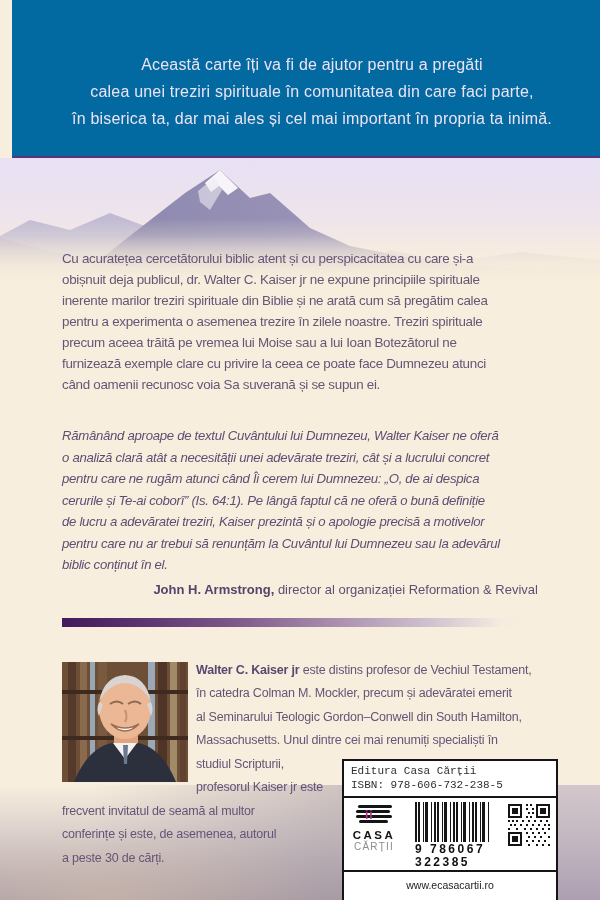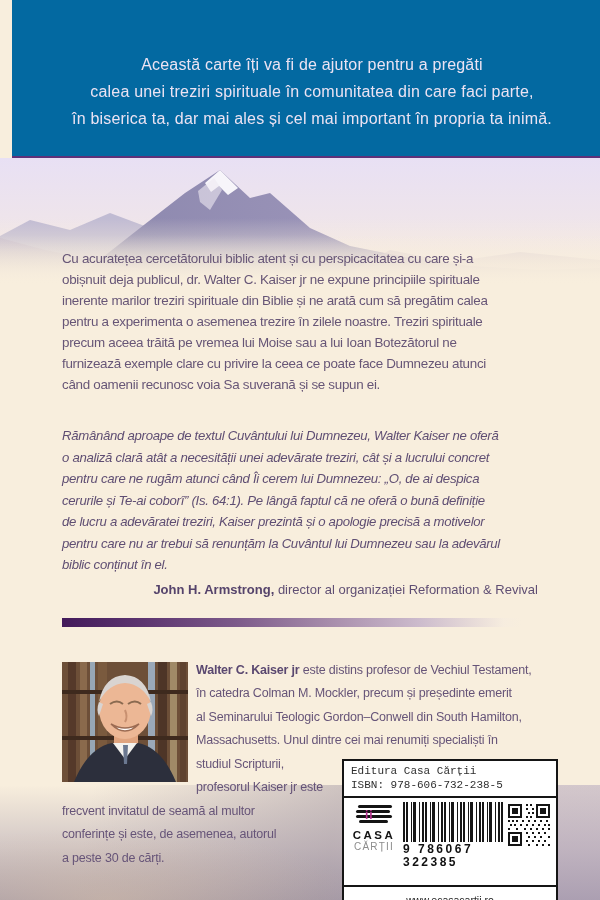--- a/index.html
+++ b/index.html
@@ -50,21 +50,21 @@
   .bio b{color:#5a4870;}
   .photo{float:left;width:126px;height:120px;margin:3px 8px 2px 0;display:block;}
   
   .pubbox{
     float:right;display:block;width:216px;margin:6px 0 0 6px;
     background:#ffffff;border:2px solid #151515;box-sizing:border-box;
     white-space:normal;letter-spacing:0;color:#2e2e2e;
   }
   .pub-head{display:block;padding:3px 7px 4px;border-bottom:2px solid #151515;font-family:Liberation Mono, monospace;}
   .pub-line{display:block;font-size:11px;line-height:14px;color:#2e2e2e;}
-  .pub-mid{display:flex;align-items:flex-start;padding:4px 4px 16px;gap:3px;}
+  .pub-mid{display:flex;align-items:flex-start;padding:4px 4px 1px;gap:15px;}
   .logo{width:52px;display:flex;flex-direction:column;align-items:center;}
   .logo-icon{position:relative;display:block;width:36px;height:22px;margin-top:2px;}
   .logo-icon i{position:absolute;display:block;height:3px;background:#141414;border-radius:3px;}
   .logo-icon .b1{left:2px;right:0;top:1px;}
   .logo-icon .b2{left:0;right:2px;top:6px;}
   .logo-icon .b3{left:0;right:0;top:11px;}
   .logo-icon .b4{left:3px;right:4px;top:16px;}
   .logo-icon .ii{position:absolute;left:9px;top:3px;height:auto;background:none;border-radius:0;
     color:#b5338f;font-style:normal;font-weight:bold;font-size:12px;line-height:16px;letter-spacing:1px;}
   .logo-title{font-size:11.5px;font-weight:bold;letter-spacing:2.5px;color:#141414;line-height:12px;margin-top:3px;display:block;}
@@ -160,21 +160,21 @@
           <path d="M37 40 Q34 48 37 54 L41 42 Z" fill="#d9d4d1"></path>
           <path d="M89 40 Q92 48 89 54 L85 42 Z" fill="#d9d4d1"></path>
           <path d="M48 42 q7 -5 13 0" stroke="#8a6a50" stroke-width="2" fill="none"></path>
           <path d="M66 42 q7 -5 13 0" stroke="#8a6a50" stroke-width="2" fill="none"></path>
           <path d="M63 48 q3 7 0 12" stroke="#c89070" stroke-width="2" fill="none"></path>
           <path d="M49 62 Q63 76 77 62 Q63 70 49 62 Z" fill="#ffffff" stroke="#9c6b52" stroke-width="1.5"></path>
           <path d="M12 120 Q26 86 50 81 L63 85 L76 81 Q100 86 114 120 Z" fill="#2c2f3c"></path>
           <path d="M51 81 L63 97 L75 81 Z" fill="#f4f2ee"></path>
           <path d="M61 83 L66 83 L65 102 L62 102 Z" fill="#6b7890"></path>
         </svg><b>Walter C. Kaiser jr</b> <span>este distins profesor de Vechiul Testament,
-în catedra Colman M. Mockler, precum și președinte emerit
+în catedra Colman M. Mockler, precum și adevăratei emerit
 al Seminarului Teologic Gordon–Conwell din South Hamilton,
 Massachusetts. Unul dintre cei mai renumiți specialiști în
 </span><span class="pubbox">
           <span class="pub-head">
             <span class="pub-line">Editura Casa Cărții</span>
             <span class="pub-line">ISBN: 978-606-732-238-5</span>
           </span>
           <span class="pub-mid">
             <span class="logo">
               <span class="logo-icon">

